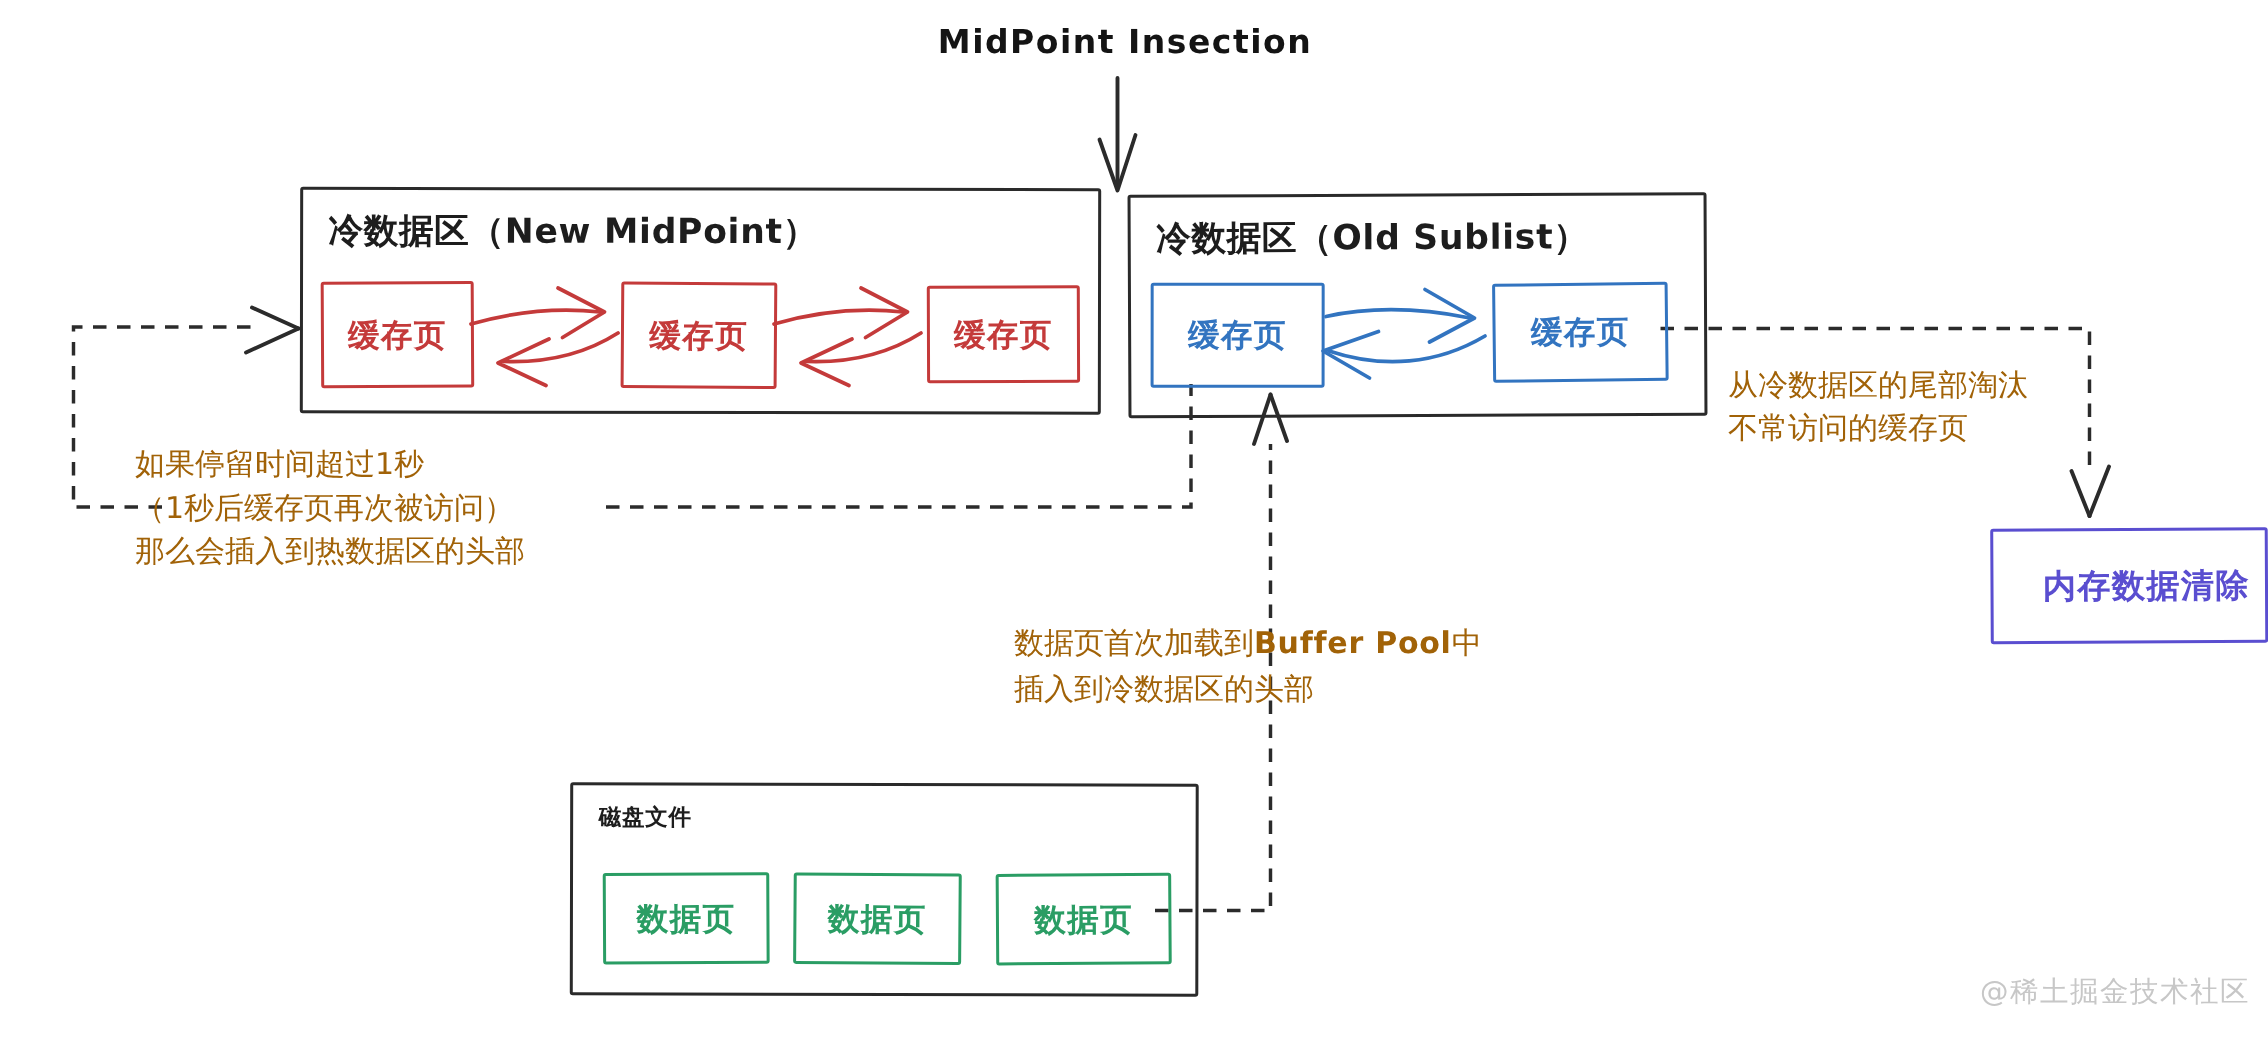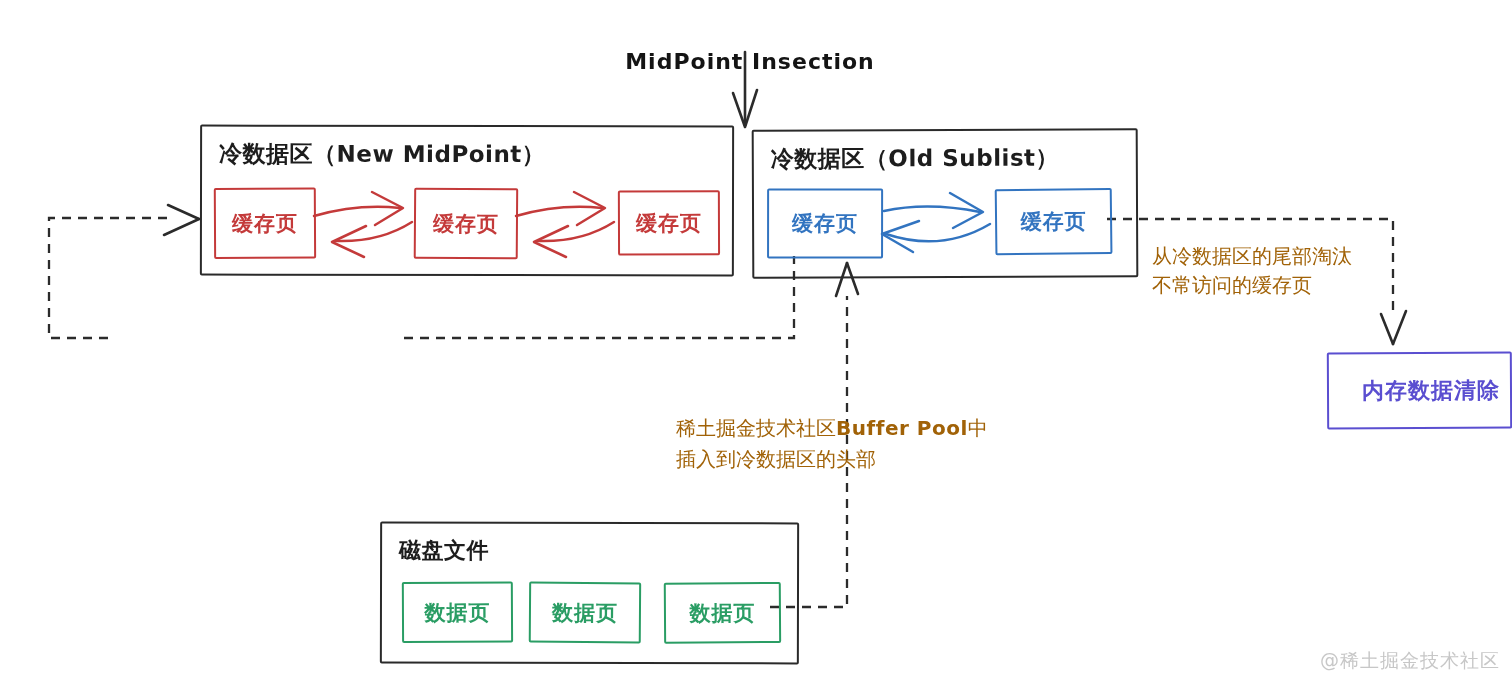--- a/index.html
+++ b/index.html
@@ -30,21 +30,21 @@
 
   .evict-box{
     position:absolute;left:1327px;top:352px;width:158px;height:73px;z-index:2;
     border:2.5px solid var(--accent-purple,#5a4ed0);border-radius:2px;transform:rotate(-.3deg);
     display:flex;align-items:center;justify-content:center;
     color:var(--accent-purple,#5a4ed0);font-size:22px;font-weight:600;letter-spacing:1px;padding-left:23px;
   }
 
   .note{position:absolute;z-index:3;text-align:left;font-size:20px;line-height:29px;color:#a16207;font-weight:500;white-space:nowrap;}
   .midpoint-title{position:absolute;left:620px;top:16px;width:260px;z-index:3;text-align:center;
-    font-size:22px;font-weight:700;letter-spacing:1px;color:#141414;margin-top:33px;}
+    font-size:22px;font-weight:700;letter-spacing:1px;color:#141414;}
   .watermark{position:absolute;left:1300px;top:648px;width:200px;z-index:3;text-align:right;
     font-size:19px;color:#c7c7c7;font-weight:400;letter-spacing:1px;}
 </style>
 </head>
 <body>
 
 <div class="stage">
 
   <svg class="overlay" viewBox="0 0 1512 693" aria-hidden="true">
 
@@ -100,34 +100,39 @@
     <div class="page red" style="left:416px;top:63px;width:98px;height:61px;transform:rotate(-.3deg)">缓存页</div>
   </div>
 
   <div class="area cold-area">
     <div class="area-title"><span>冷数据区</span><span class="hand">（Old Sublist）</span></div>
     <div class="page blue" style="left:13px;top:57px;width:112px;height:66px;transform:rotate(.3deg)">缓存页</div>
     <div class="page blue" style="left:241px;top:58px;width:113px;height:62px;transform:rotate(-.4deg)">缓存页</div>
   </div>
 
   <div class="area disk-area">
-    <div class="area-title" style="font-size:22px">磁盘文件</div>
+    <div class="area-title" style="font-size:15px">磁盘文件</div>
     <div class="page green" style="left:20px;top:58px;width:107px;height:57px;transform:rotate(-.4deg)">数据页</div>
     <div class="page green" style="left:147px;top:58px;width:108px;height:57px;transform:rotate(.3deg)">数据页</div>
     <div class="page green" style="left:282px;top:58px;width:113px;height:57px;transform:rotate(-.5deg)">数据页</div>
   </div>
 
   <div class="evict-box">内存数据清除</div>
 
+  <div class="note" style="left:90px;top:295px;width:320px;">
+    <div>如果停留时间超过1秒</div>
+    <div>（1秒后缓存页再次被访问）</div>
+    <div>那么会插入到热数据区的头部</div>
+  </div>
 
   <div class="note" style="left:1152px;top:242px;width:256px;">
     <div>从冷数据区的尾部淘汰</div>
     <div>不常访问的缓存页</div>
   </div>
 
   <div class="note" style="left:676px;top:413px;width:344px;line-height:31px;">
-    <div><span>稀土掘金技术社区</span><span class="hand">Buffer Pool</span><span>中</span></div>
+    <div><span>数据页首次加载到</span><span class="hand">Buffer Pool</span><span>中</span></div>
     <div>插入到冷数据区的头部</div>
   </div>
 
   <div class="watermark">@稀土掘金技术社区</div>
 
 </div>
 
 </body></html>

